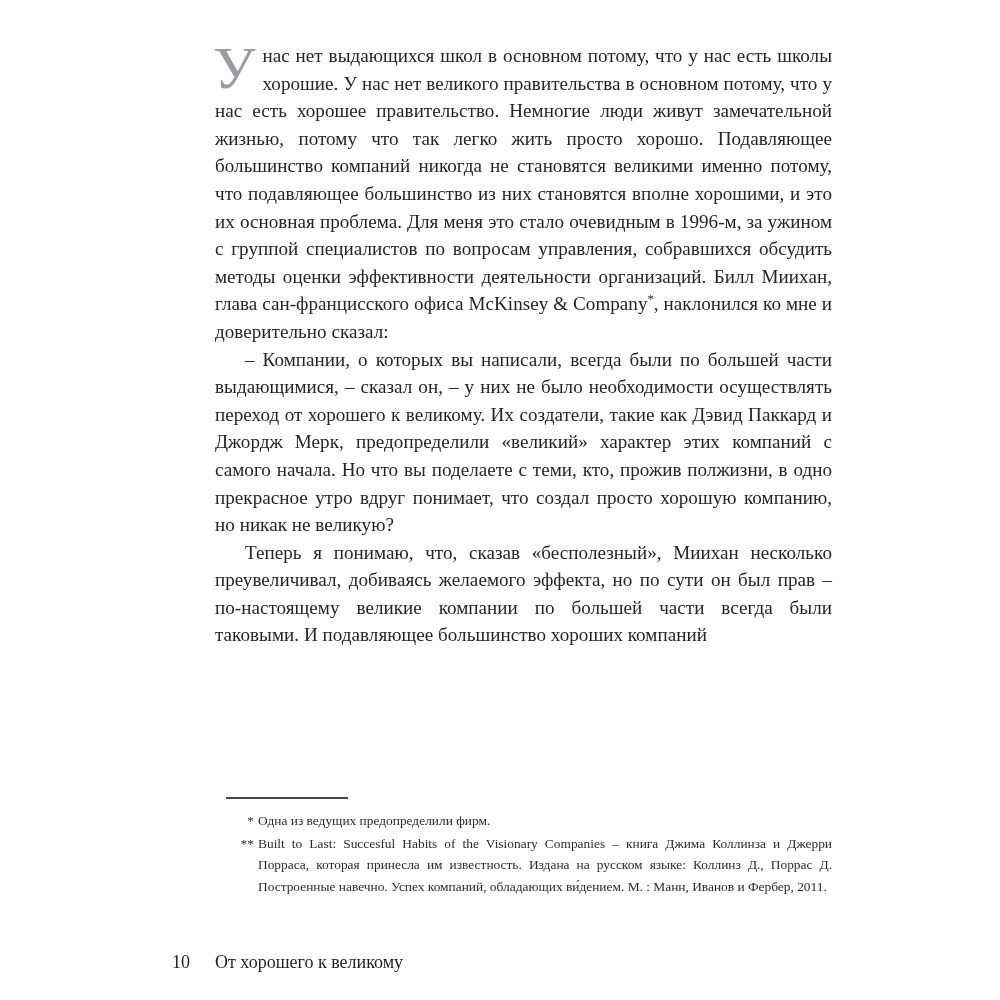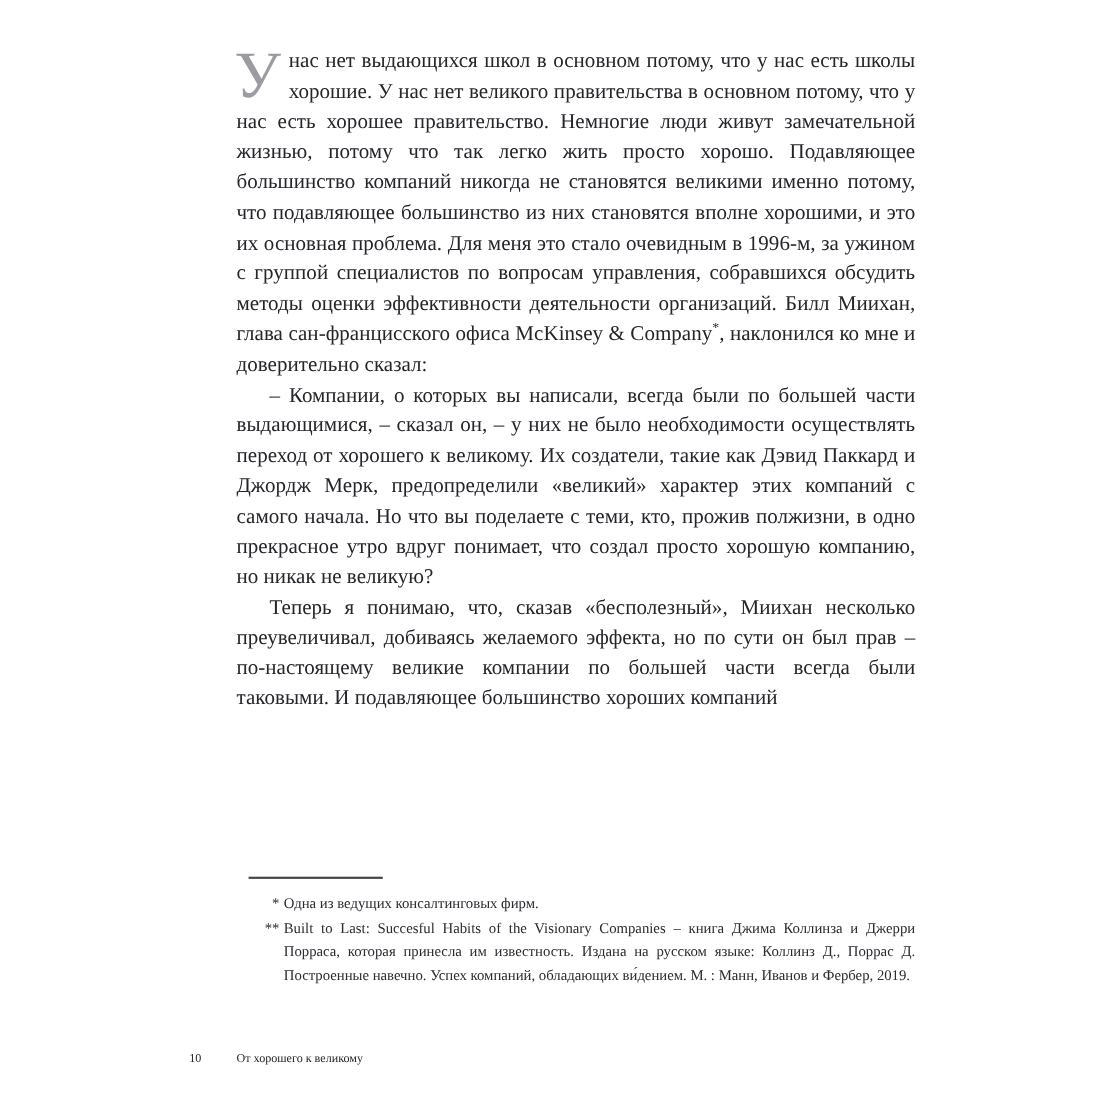--- a/index.html
+++ b/index.html
@@ -101,21 +101,21 @@
     display: inline-block;
   }
   .fn .fn-text { display: block; }
 
   
   .footer {
     position: absolute;
     left: 172px;
     top: 952px;
     width: 660px;
-    font-size: 11px;
+    font-size: 18px;
     line-height: 20px;
     color: #1f1f26;
     white-space: nowrap;
   }
   .footer .pageno {
     display: inline-block;
     width: 43px;
   }
   .footer .runhead {
     display: inline-block;
@@ -133,26 +133,26 @@
     <p class="para"><span>Теперь я понимаю, что, сказав «бесполезный», Миихан несколько преувеличивал, добиваясь желаемого эффекта, но по сути он был прав – по-настоящему великие компании по большей части всегда были таковыми. И подавляющее большинство хороших компаний</span></p>
 
   </div>
 
   <div class="fn-rule"></div>
 
   <div class="footnotes">
 
     <div class="fn">
       <span class="marker">*</span>
-      <span class="fn-text">Одна из ведущих консалтинговых фирм.</span>
+      <span class="fn-text">Одна из ведущих предопределили фирм.</span>
     </div>
 
     <div class="fn">
       <span class="marker">**</span>
-      <span class="fn-text">Built to Last: Succesful Habits of the Visionary Companies – книга Джима Коллинза и Джерри Порраса, которая принесла им известность. Издана на русском языке: Коллинз Д., Поррас Д. Построенные навечно. Успех компаний, обладающих ви́дением. М. : Манн, Иванов и Фербер, 2019.</span>
+      <span class="fn-text">Built to Last: Succesful Habits of the Visionary Companies – книга Джима Коллинза и Джерри Порраса, которая принесла им известность. Издана на русском языке: Коллинз Д., Поррас Д. Построенные навечно. Успех компаний, обладающих ви́дением. М. : Манн, Иванов и Фербер, 2011.</span>
     </div>
 
   </div>
 
   <div class="footer">
     <span class="pageno">10</span><span class="runhead">От хорошего к великому</span>
   </div>
 
 </div>
 

